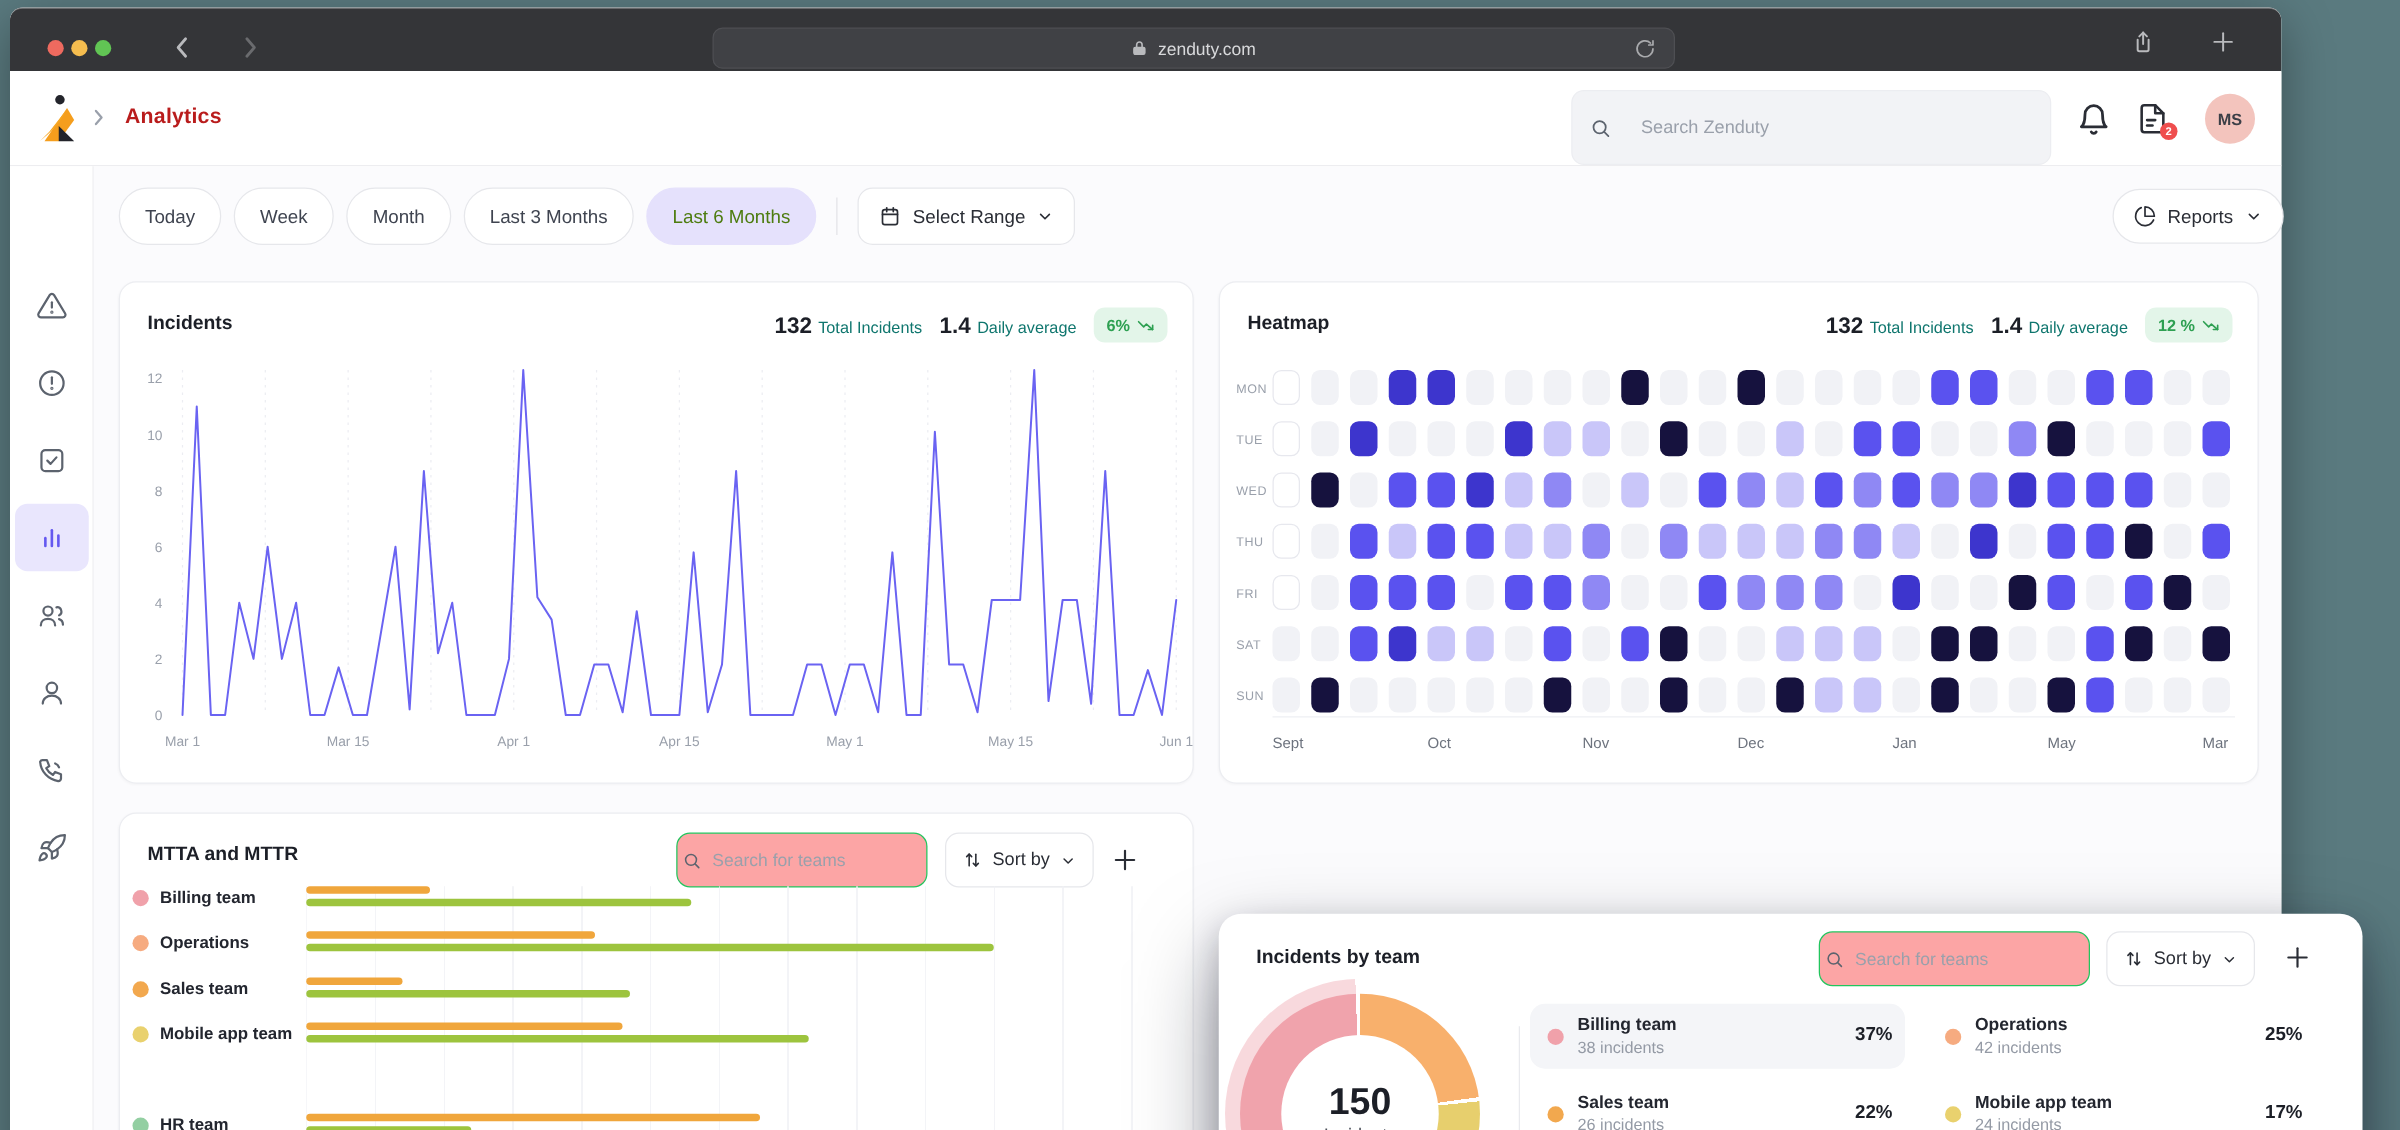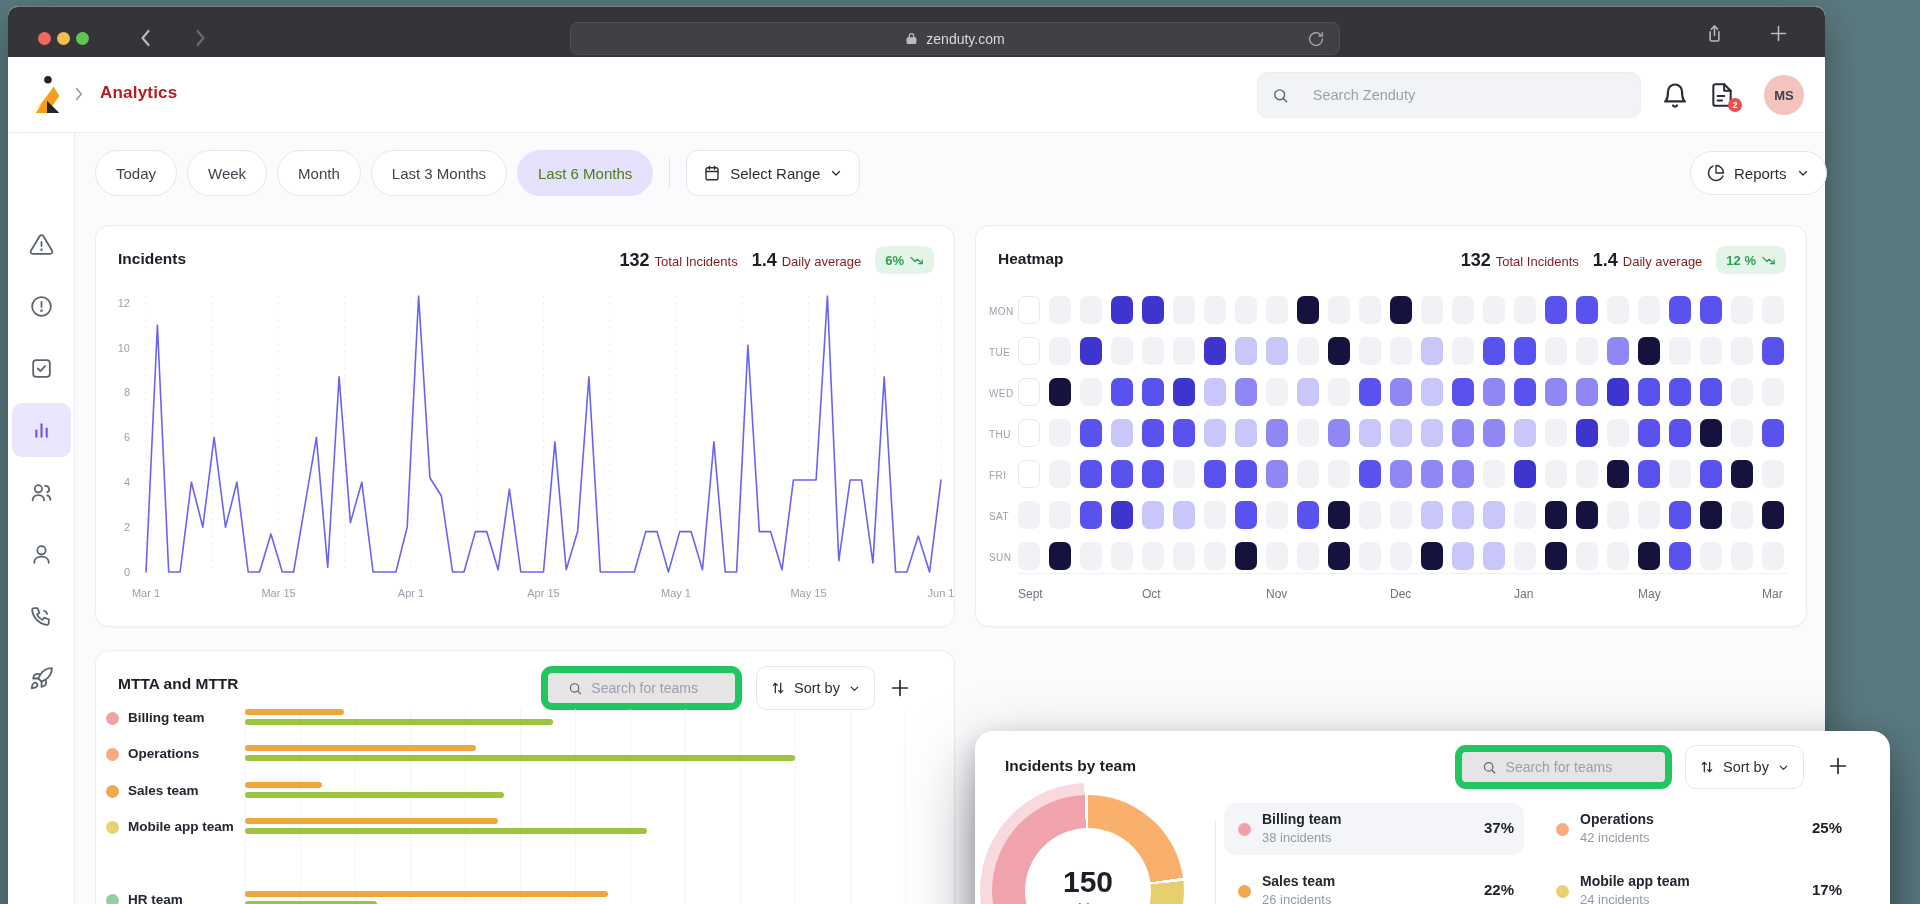--- a/index.html
+++ b/index.html
@@ -20,21 +20,21 @@
              border:1px solid #4e4f53; border-radius:8px; display:flex; align-items:center; justify-content:center;
              color:#d8d9db; font-size:14px; gap:8px; }
   .url-refresh { position:absolute; right:14px; top:7px; width:18px; height:18px; color:#a9aaad; }
   .chrome-ic { position:absolute; top:16px; width:21px; height:21px; color:#b9babd; }
 
   
   .app { position:absolute; left:0; top:51px; right:0; bottom:0; background:#fff; }
   .topnav { position:absolute; left:0; top:0; right:0; height:76px; background:#fff; border-bottom:1px solid #ededf0; }
   .page-title { position:absolute; left:92px; top:26px; font-size:17px; font-weight:700; color:#b91c1c; letter-spacing:.2px; }
   .crumb-chev { position:absolute; left:62px; top:28px; width:18px; height:18px; color:#9aa0ab; }
-  .nav-search { position:absolute; left:1249px; top:15px; width:384px; height:46px; background:#f2f3f6;
+  .nav-search { position:absolute; left:1249px; top:15px; width:384px; height:60px; background:#f2f3f6;
                 border:1px solid #ecedf1; border-radius:10px; display:flex; align-items:center; padding:0 14px; gap:24px; }
   .nav-search input { border:none; outline:none; background:transparent; font-size:14.5px; color:#3c414b; width:100%;
                       font-family:"Liberation Sans",sans-serif; }
   .nav-search input::placeholder { color:#9aa0ab; }
   .icon-btn { position:absolute; top:24px; width:28px; height:28px; color:#2a2d35; }
   .badge-red { position:absolute; right:-5px; bottom:-3px; min-width:14px; height:14px; border-radius:7px; background:#ef4e4e;
                color:#fff; font-size:9px; font-weight:700; display:flex; align-items:center; justify-content:center; padding:0 3px; }
   .avatar { position:absolute; left:1756px; top:18px; width:40px; height:40px; border-radius:50%; background:#f3c4bd;
             display:flex; align-items:center; justify-content:center; font-size:13px; font-weight:700; color:#3c3f47; }
 
@@ -57,27 +57,27 @@
   .reports-btn { position:absolute; left:1615px; top:18px; height:44px; padding:0 16px; border-radius:22px;
                  border:1px solid #e6e7eb; background:#fff; display:flex; align-items:center; gap:9px;
                  font-size:15px; color:#2a2d35; }
 
   
   .card { position:absolute; background:#fff; border:1px solid #ecedf1; border-radius:14px;
           box-shadow:0 1px 2px rgba(20,22,40,.03); }
   .card-title { position:absolute; left:22px; top:24px; font-size:15.5px; font-weight:700; color:#1c1f27; }
   .stats { position:absolute; right:20px; top:20px; display:flex; align-items:center; gap:14px; }
   .stat-num { font-size:18px; font-weight:700; color:#1c1f27; }
-  .stat-lab { font-size:13px; color:#7f1d1d; margin-left:5px; }
+  .stat-lab { font-size:13px; color:#0f766e; margin-left:5px; }
   .trend-badge { height:28px; padding:0 10px; border-radius:9px; background:#e3f5e9; color:#2ea052;
                  display:flex; align-items:center; gap:5px; font-size:13px; font-weight:700; }
 
   
-  .mini-search { position:absolute; height:44px; background:#e5e5e5; border:7px solid #22c55e; border-radius:11px;
-                 display:flex; align-items:center; padding:0 20px; gap:9px; }
+  .mini-search { position:absolute; height:44px; background:#fca5a5; border:1px solid #22c55e; border-radius:11px;
+                 display:flex; align-items:center; padding:0 4px; gap:9px; }
   .mini-search input { border:none; outline:none; font-size:14px; color:#3c414b; width:100%; background:transparent;
                        font-family:"Liberation Sans",sans-serif; }
   .mini-search input::placeholder { color:#9aa0ab; }
   .sort-btn { position:absolute; height:44px; padding:0 13px; border:1px solid #e6e7eb; border-radius:11px; background:#fff;
               display:flex; align-items:center; gap:8px; font-size:14.5px; color:#2a2d35; }
   .plus-btn { position:absolute; width:30px; height:30px; color:#2a2d35; background:transparent; border:none; }
 
   
   .hm-day { position:absolute; left:13px; font-size:10px; letter-spacing:.4px; color:#9aa0ab; }
   .hm-cell { position:absolute; width:22px; height:28px; border-radius:7px; }

